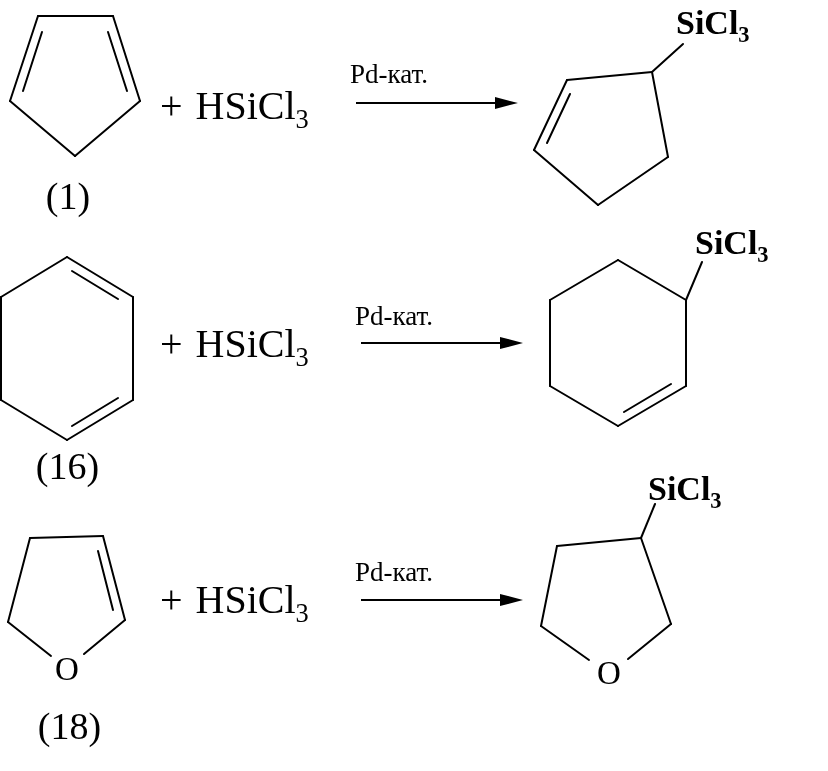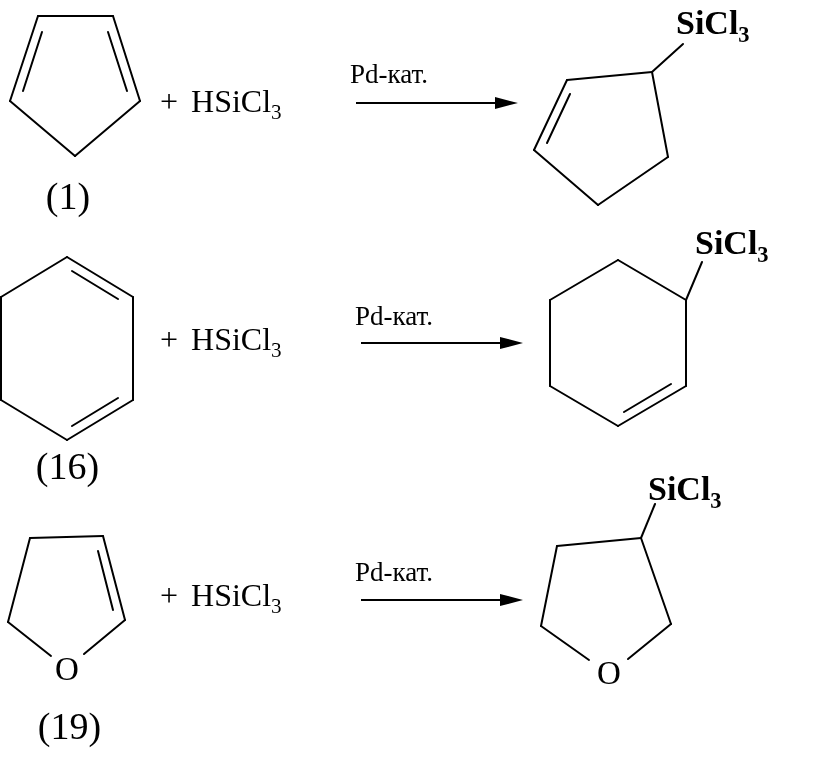--- a/index.html
+++ b/index.html
@@ -10,21 +10,21 @@
   }
   .figure {
     position:relative;
     width:828px;
     height:771px;
     background:#ffffff;
     overflow:hidden;
   }
   .abs { position:absolute; }
   .formula {
-    font-size:32px;
+    font-size:40px;
     white-space:nowrap;
     line-height:1.1;
   }
   .formula .plus { display:inline-block; margin-right:13px; }
   sub { font-size:0.66em; line-height:0; }
   .compound-label {
     font-size:38px;
     text-align:center;
     line-height:1.1;
   }
@@ -146,21 +146,21 @@
     <svg class="abs" style="left:0;top:530px;" width="135" height="162" viewBox="0 0 135 162">
       <path class="bond" d="M30 8 L103 6"></path>
       <path class="bond" d="M103 6 L125 90"></path>
       <path class="bond" d="M98 21 L113 80"></path>
       <path class="bond" d="M125 90 L84 124"></path>
       <path class="bond" d="M51 126 L8 92"></path>
       <path class="bond" d="M8 92 L30 8"></path>
       <text class="atom" x="67" y="150" text-anchor="middle">O</text>
     </svg>
 
-    <div class="abs compound-label" style="left:22px;top:706px;width:95px;">(19)</div>
+    <div class="abs compound-label" style="left:22px;top:706px;width:95px;">(18)</div>
 
     <div class="abs formula" style="left:160px;top:578px;">
       <span class="plus">+</span><span>HSiCl</span><sub>3</sub>
     </div>
 
     <div class="abs catalyst" style="left:355px;top:558px;width:170px;">Pd-кат.</div>
 
     <svg class="abs" style="left:355px;top:590px;" width="170" height="20" viewBox="0 0 170 20">
       <line class="arrow-line" x1="6" y1="10" x2="148" y2="10"></line>
       <polygon class="arrow-head" points="168,10 145,4 145,16"></polygon>

